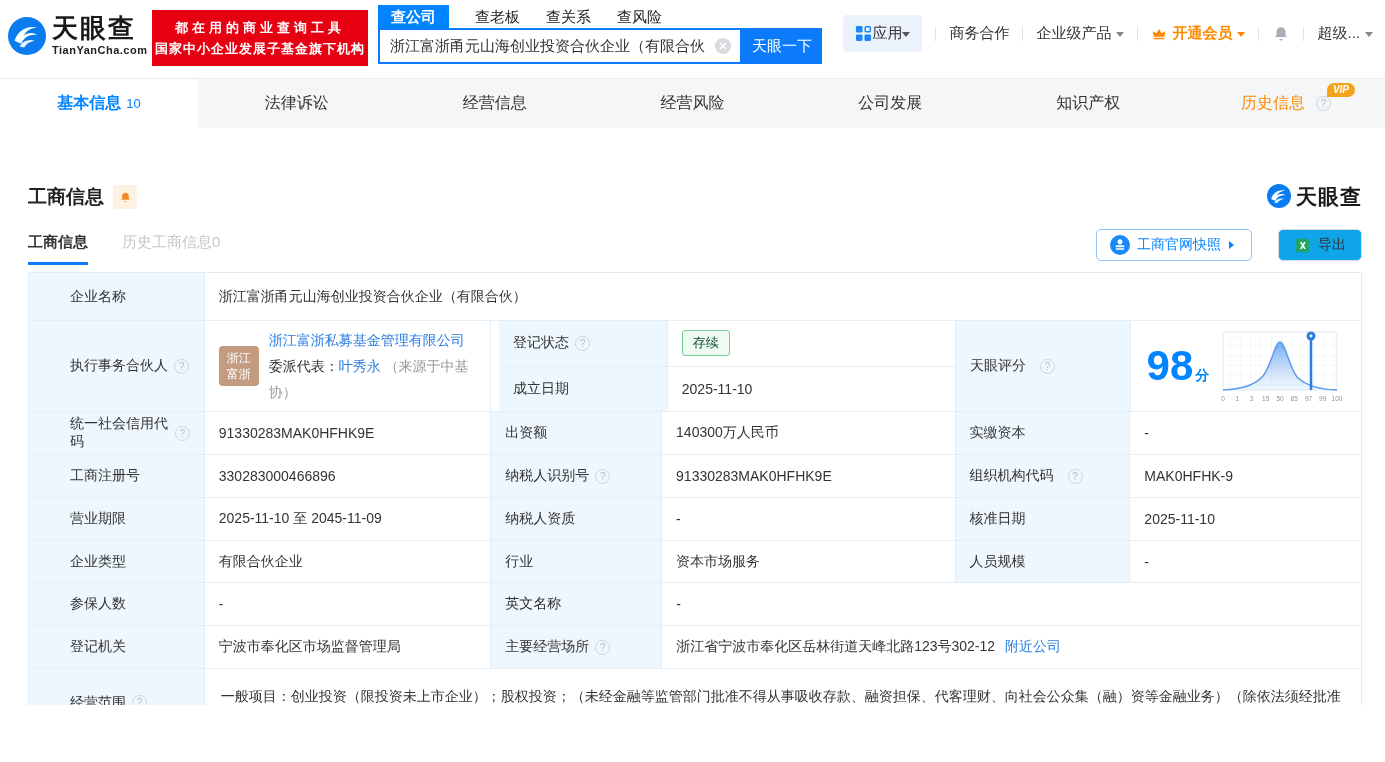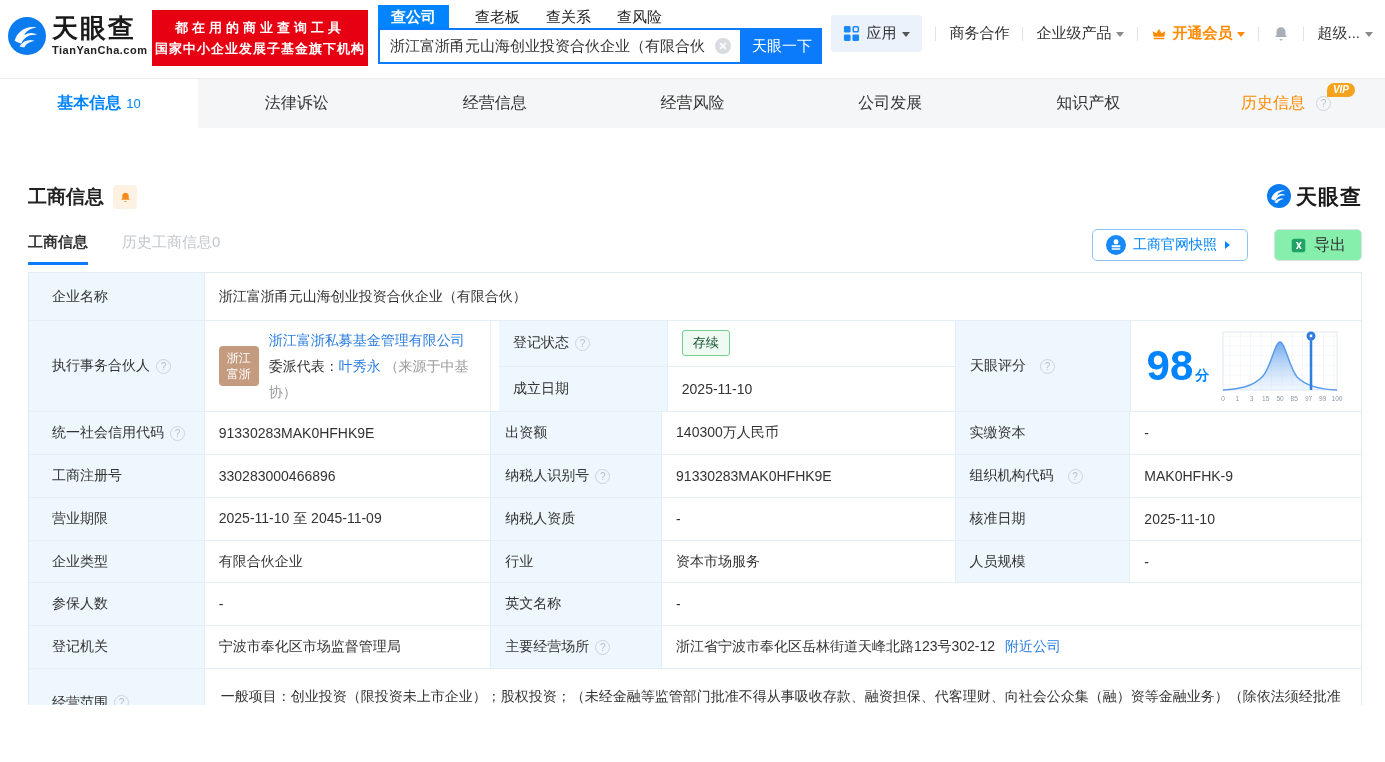--- a/index.html
+++ b/index.html
@@ -22,21 +22,21 @@
   .stab.active { background:#0084ff; color:#fff; padding:0 13px; font-weight:bold; }
   .search-row { display:flex; }
   .search-input-wrap { position:relative; width:364px; height:36px; border:2px solid #0b7bfb; background:#fff; }
   .search-input-wrap input { width:100%; height:100%; border:none; outline:none; font-size:15px; color:#333; padding:0 34px 0 10px;
                              font-family:"Liberation Sans","DejaVu Sans",sans-serif; }
   .clear-btn { position:absolute; right:8px; top:7px; width:18px; height:18px; cursor:pointer; }
   .search-btn { width:80px; height:36px; background:#0b7bfb; color:#fff; border:none; font-size:15px; cursor:pointer;
                 font-family:"Liberation Sans","DejaVu Sans",sans-serif; }
 
   .nav-right { position:absolute; right:12px; top:24px; display:flex; align-items:center; gap:13px; font-size:15px; color:#333; }
-  .apps-chip { display:flex; align-items:center; gap:6px; background:#ebf2fc; padding:9px 12px; border-radius:3px; cursor:pointer; margin-top:-9px; margin-bottom:-9px; }
+  .apps-chip { display:flex; align-items:center; background:#ebf2fc; padding:9px 12px; border-radius:3px; cursor:pointer; margin-top:-9px; margin-bottom:-9px; }
   .nav-item { display:flex; align-items:center; gap:5px; cursor:pointer; white-space:nowrap; }
   .nav-div { width:1px; height:14px; background:#e2e2e2; }
   .vip-link { color:#ff8a00; font-weight:bold; }
   .caret { width:0; height:0; border:4px solid transparent; border-top:5px solid #888; margin-top:5px; }
   .caret.orange { border-top-color:#ff8a00; }
   .caret.dark { border-top-color:#555; }
 
   
   .tabbar { position:absolute; top:78px; left:0; width:100%; height:50px; background:#f5f6f7; border-top:1px solid #ececec; display:flex; }
   .tab { flex:1; display:flex; align-items:center; justify-content:center; gap:5px; font-size:16px; color:#333; cursor:pointer; position:relative; }
@@ -59,30 +59,30 @@
   .subtabs { position:absolute; left:28px; top:233px; display:flex; gap:34px; font-size:15px; height:32px; }
   .subtab { cursor:pointer; }
   .subtab.active { color:#333; font-weight:bold; border-bottom:3px solid #0b7bfb; padding-bottom:11px; }
   .subtab.inactive { color:#c3c7cc; }
 
   .actions { position:absolute; right:23px; top:229px; display:flex; gap:26px; }
   .btn-snapshot { height:32px; display:flex; align-items:center; gap:7px; border:1px solid #8fc3f7; border-radius:5px;
                   background:#fff; color:#0084ff; font-size:14px; padding:0 13px; cursor:pointer; }
   .tri-right { width:0; height:0; border:4px solid transparent; border-left:5px solid #0084ff; margin-left:1px; }
   .btn-export { height:32px; display:flex; align-items:center; gap:7px; border:1px solid #dcdfe3; border-radius:5px;
-                background:#86efac; color:#333; font-size:16px; padding:0 15px; cursor:pointer; }
+                background:#0ea5e9; color:#333; font-size:14px; padding:0 15px; cursor:pointer; }
 
   
   .info-table { position:absolute; left:28px; top:272px; width:1334px; border:1px solid #e0ebf4; font-size:14px; color:#333; }
   .t-row { display:flex; border-top:1px solid #e4eef7; }
   .t-row:first-child { border-top:none; }
   .cell { display:flex; align-items:center; padding:0 14px; border-left:1px solid #e4eef7; overflow:hidden; }
   .cell:first-child { border-left:none; }
   .lbl { background:#eef7fd; color:#333; }
-  .w-la{width:175px; padding-left:23px;} .w-va{width:287px;} .w-lb{width:171px;} .w-vb{width:294px;}
+  .w-la{width:175px; padding-left:41px;} .w-va{width:287px;} .w-lb{width:171px;} .w-vb{width:294px;}
   .w-lc{width:175px;gap:8px;} .w-vc{width:232px;} .w-wide{width:1159px;} .w-vbwide{width:701px;}
   .midcol { width:465px; display:flex; flex-direction:column; border-left:1px solid #e4eef7;padding-left:8px; }
   .midrow { display:flex; flex:1; }
   .midrow + .midrow { border-top:1px solid #e4eef7; }
   .midrow .cell:first-child { border-left:none; }
   a.blue { color:#2a7de1; text-decoration:none; cursor:pointer; }
   .gray { color:#999; }
   .badge-green { display:inline-block; padding:3px 10px; font-size:13px; color:#14532d; background:#effaf2;
                  border:1px solid #74cf93; border-radius:3px; }
   .partner-cell { gap:10px; }

